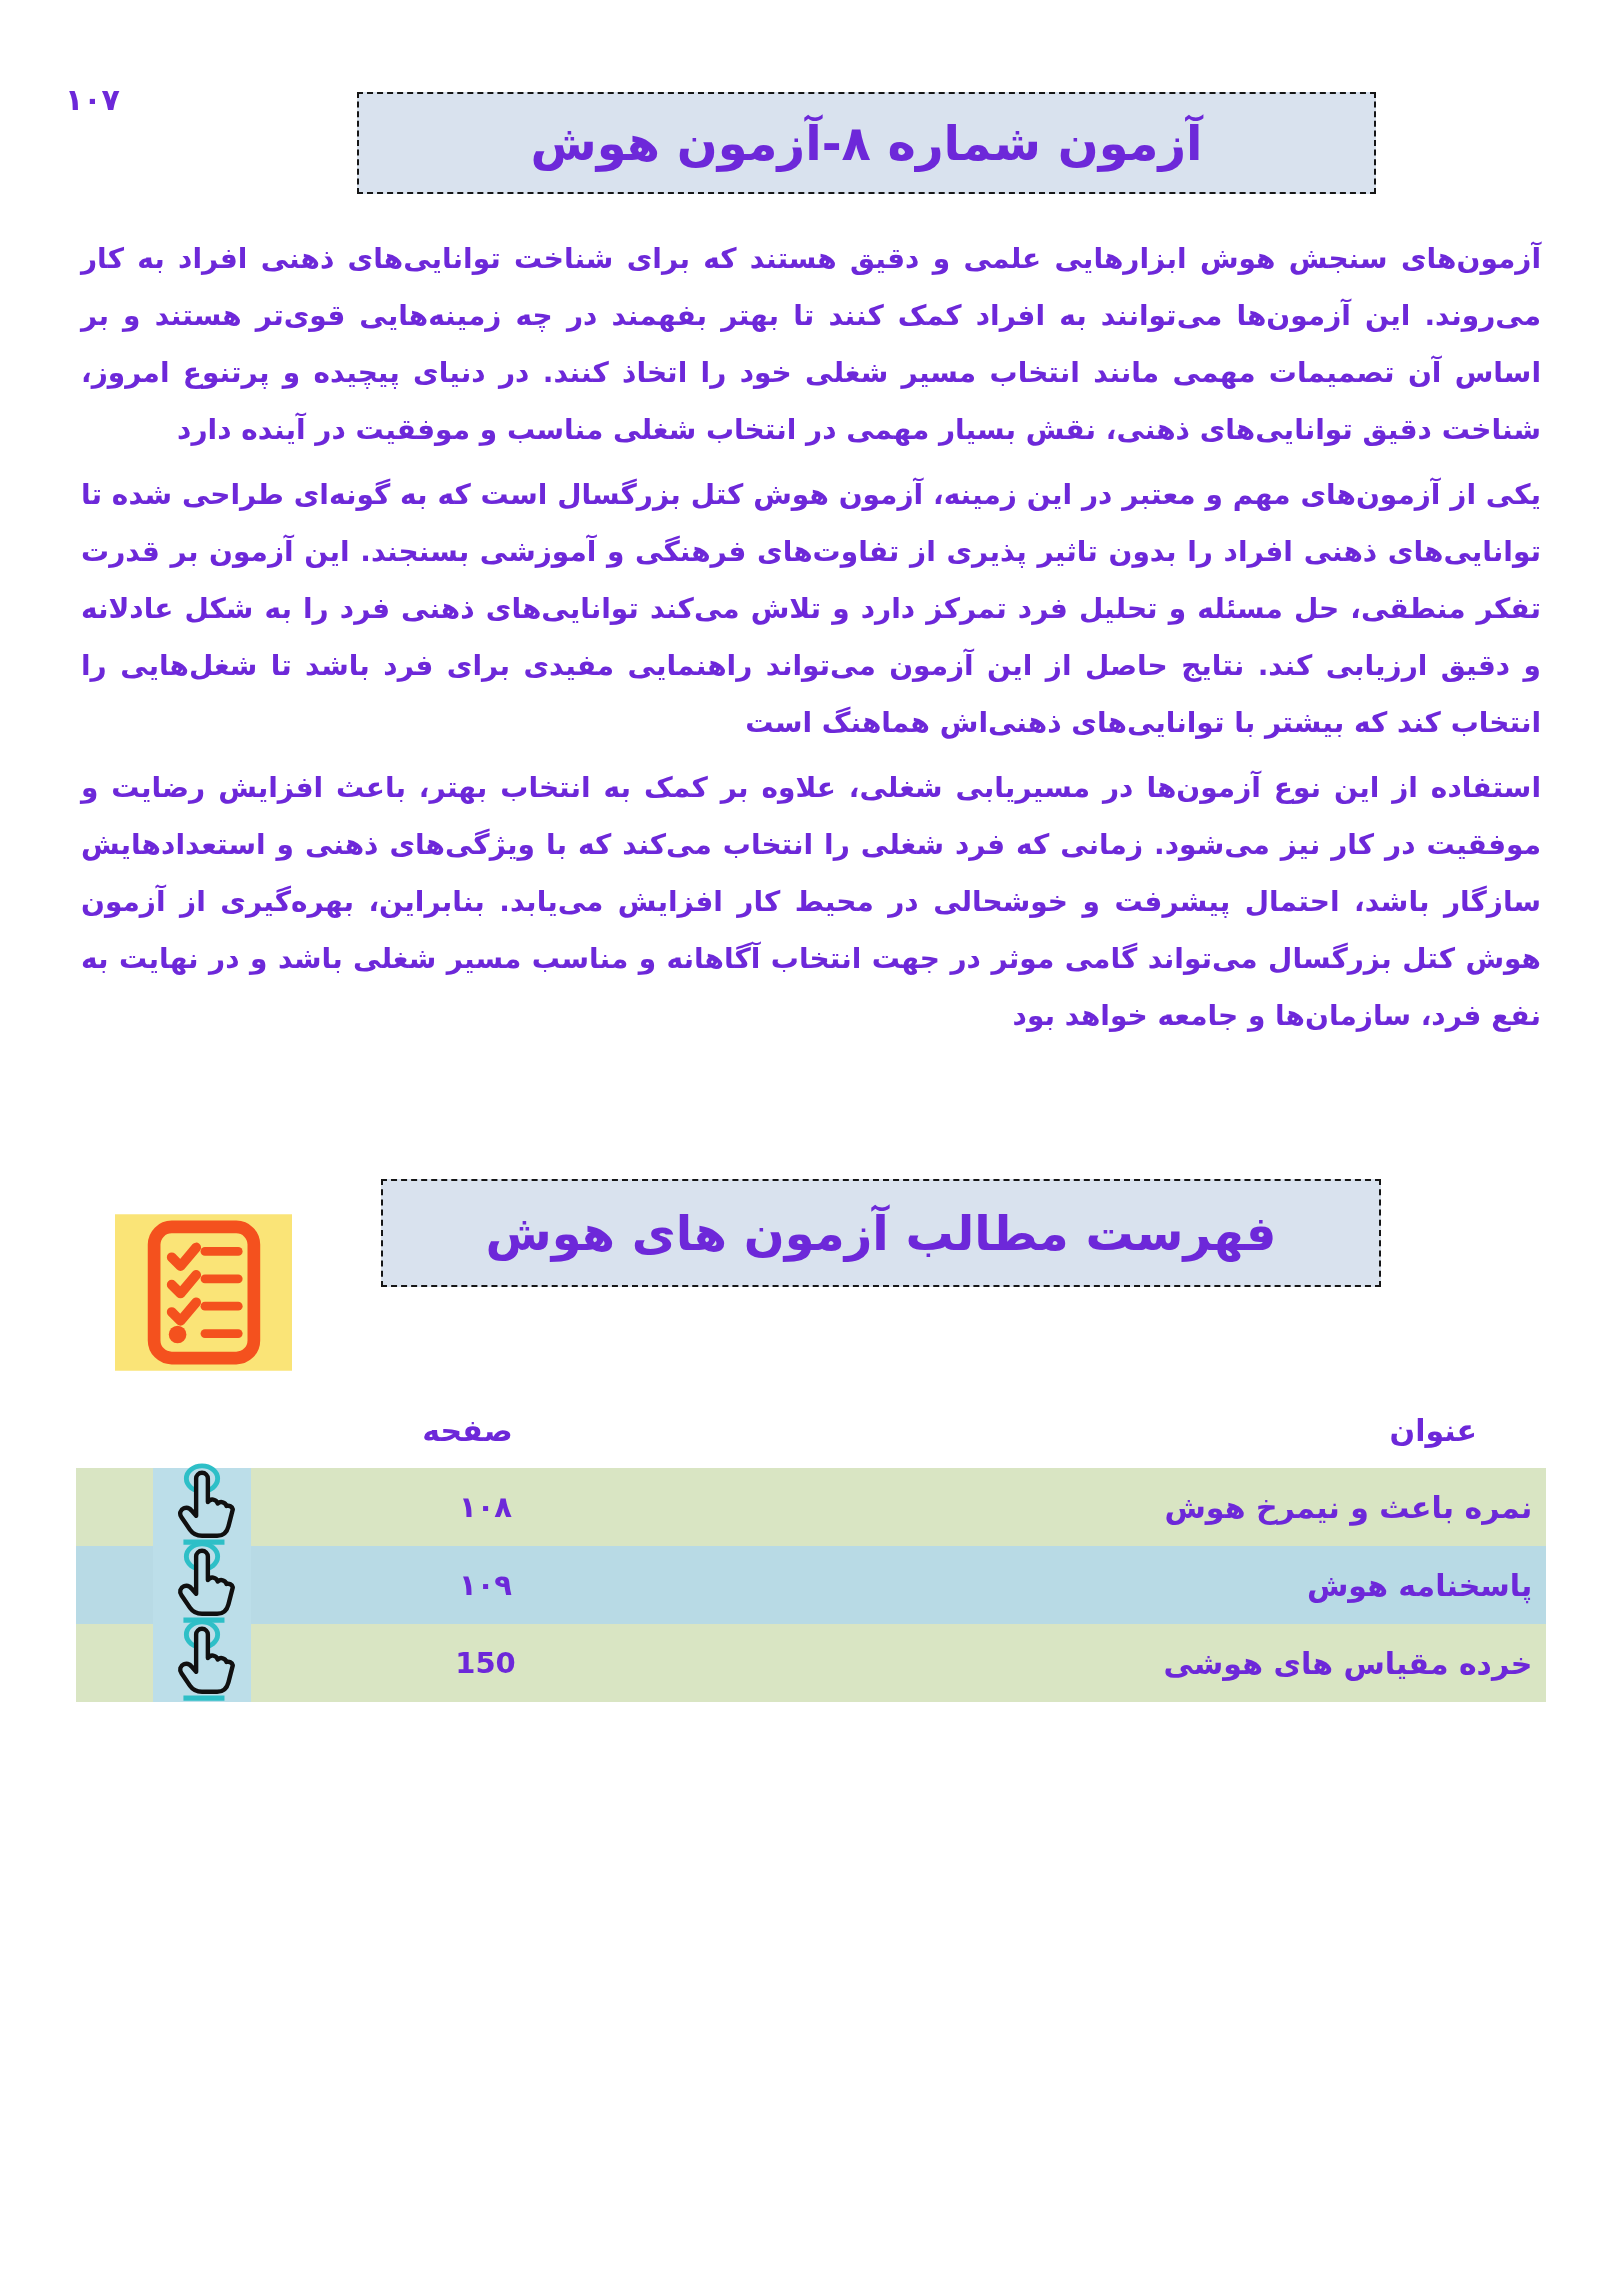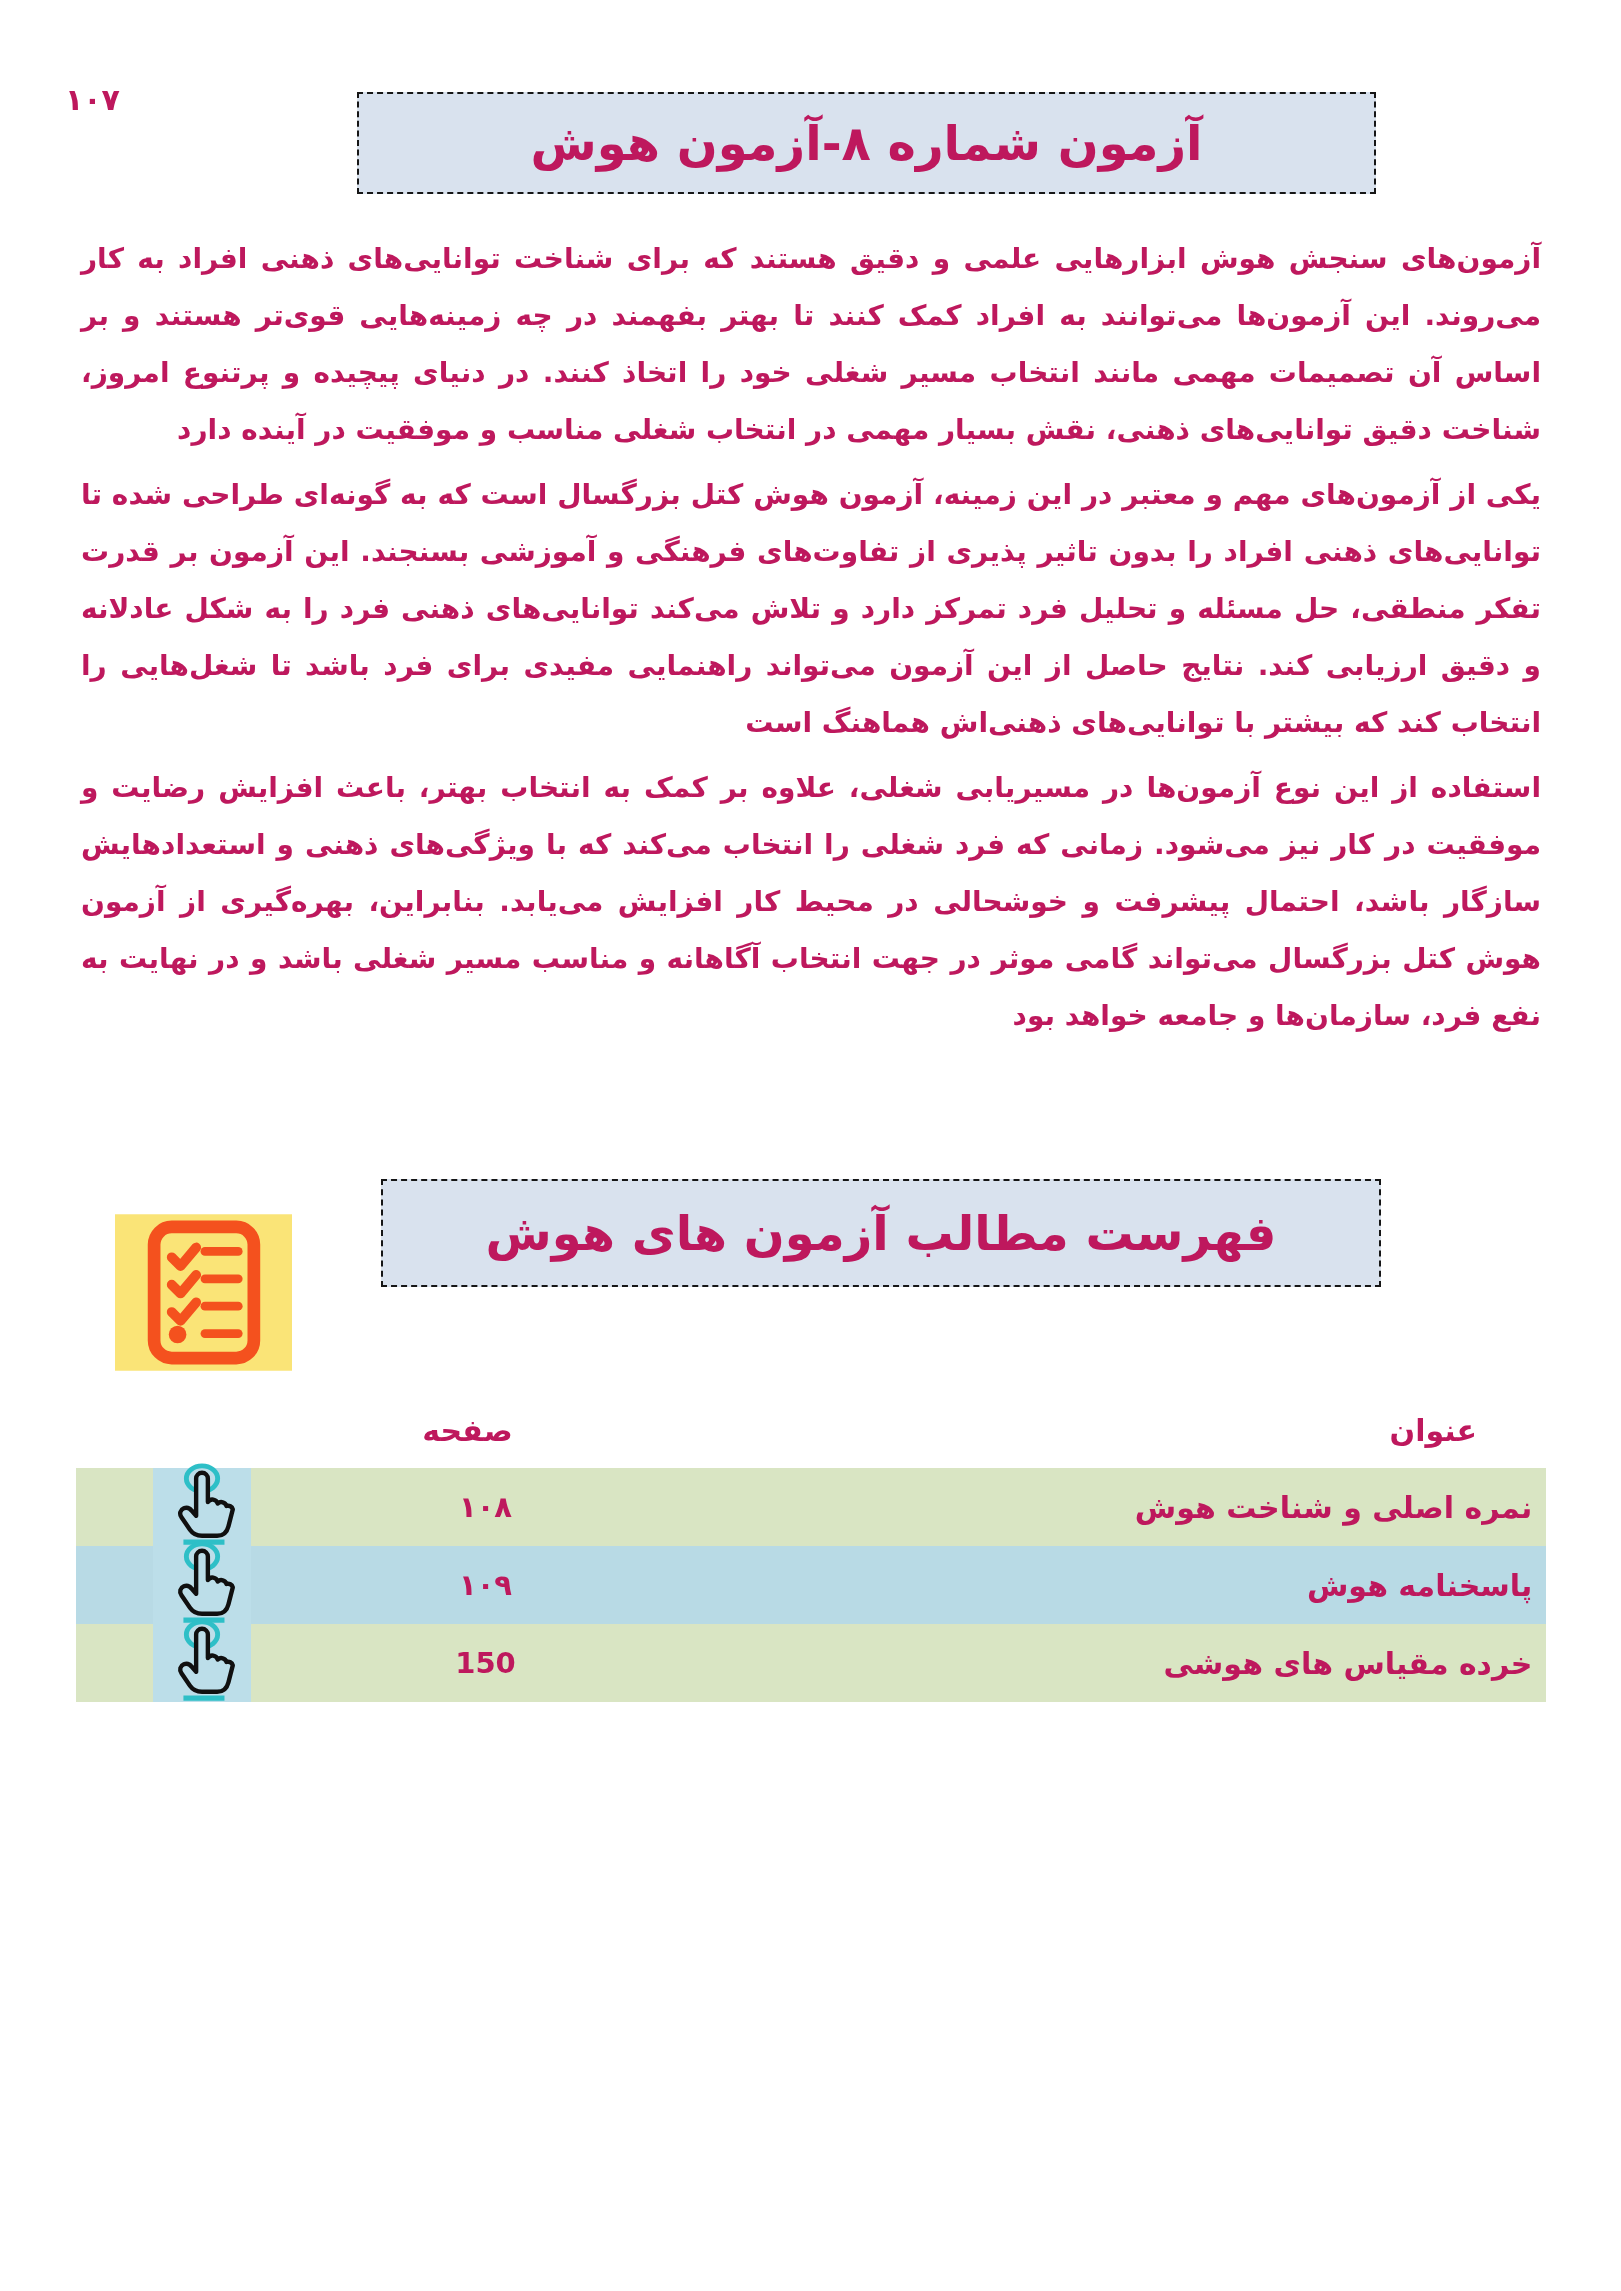--- a/index.html
+++ b/index.html
@@ -1,21 +1,21 @@
 <!DOCTYPE html>
 <html lang="fa"><head>
 <meta charset="utf-8">
 <style>
   html,body{margin:0;padding:0;background:#ffffff;}
   .page{
     position:relative;
     width:1621px;height:2292px;
     background:#ffffff;
     font-family:"DejaVu Sans","Liberation Sans",sans-serif;
-    color:#be185d;
+    color:#6d28d9;
     overflow:hidden;
   }
   .page-number{
     position:absolute;left:65px;top:82px;width:108px;
     font-size:30px;font-weight:bold;text-align:left;
   }
   .title-box{
     position:absolute;
     background:#d9e2ee;
     border:2.9px dashed #161616;
@@ -105,21 +105,21 @@
     <span>فهرست مطالب آزمون های هوش</span>
   </div>
 
   <div class="toc">
     <div class="toc-header">
       <span class="col-title">عنوان</span>
       <span class="col-page">صفحه</span>
     </div>
 
     <div class="toc-row green">
-      <span class="row-title">نمره اصلی و شناخت هوش</span>
+      <span class="row-title">نمره باعث و نیمرخ هوش</span>
       <span class="row-page">۱۰۸</span>
       <span class="icon-cell">
         <svg width="65" height="86" viewBox="0 0 66 88">
           <ellipse cx="33" cy="17" rx="16" ry="13" fill="none" stroke="#2ebfc7" stroke-width="5"></ellipse>
           <path d="M27 17 a6 6 0 0 1 12 0 V41 a5.5 5.5 0 0 1 10 1.5 a5.5 5.5 0 0 1 9 2.5 a5 5 0 0 1 6.5 3.5 L60 66 c-1.5 6 -5.5 9.5 -11.5 9.5 H33 c-5 0 -9.5 -2.2 -12.3 -6.2 L12 56.5 c-2.6 -3.6 -1.2 -7.6 2.4 -9.1 c2.9 -1.2 6 -0.2 7.9 2.3 L27 55 Z" fill="#bcdee9" stroke="#101010" stroke-width="4.5" stroke-linejoin="round" stroke-linecap="round"></path>
           <line x1="14" y1="82" x2="56" y2="82" stroke="#2ebfc7" stroke-width="5.5"></line>
         </svg>
       </span>
     </div>
 

